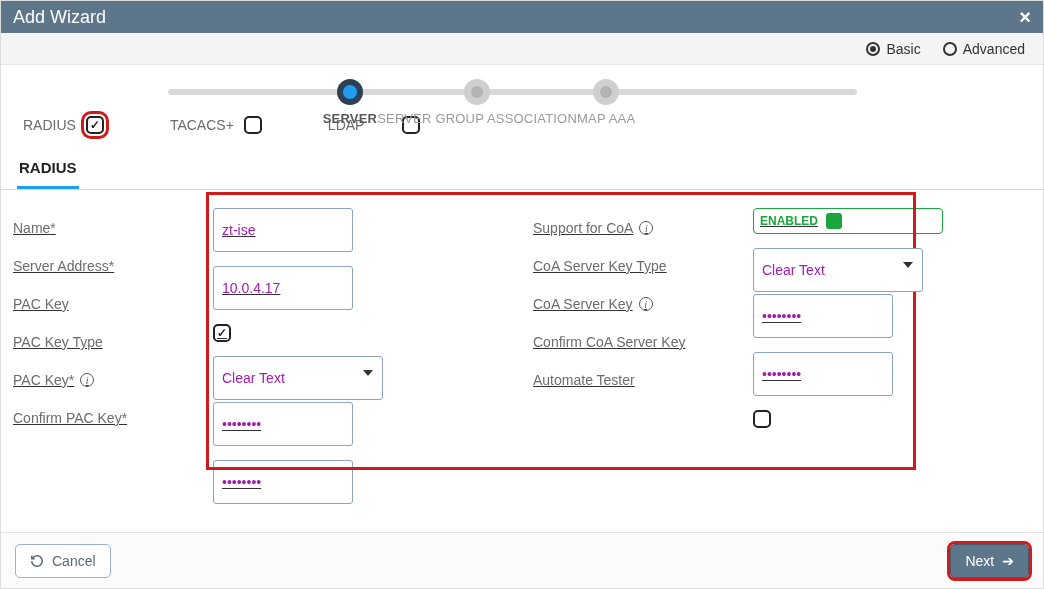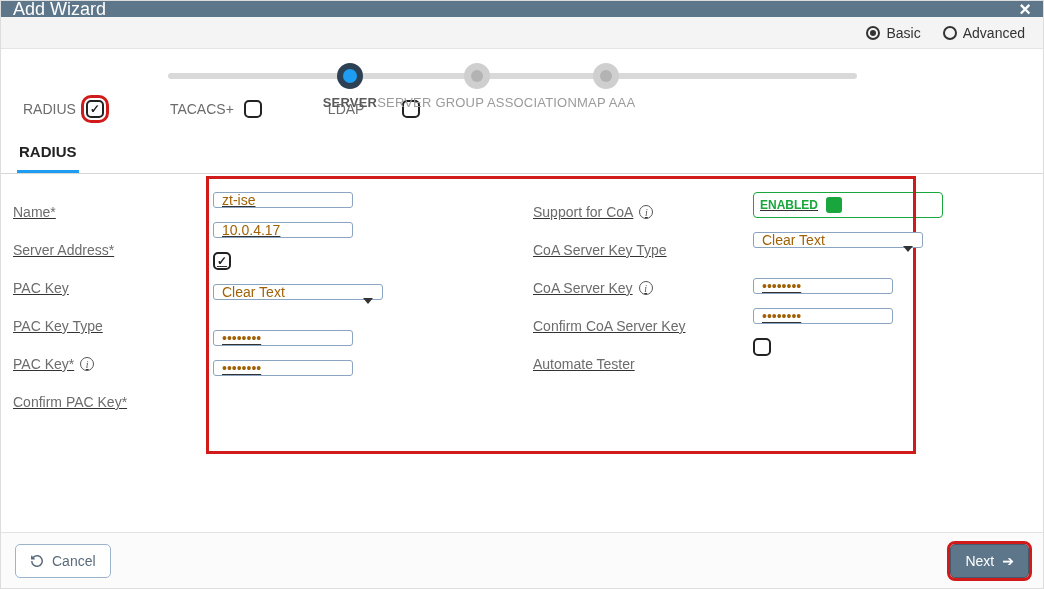--- a/index.html
+++ b/index.html
@@ -1,18 +1,18 @@
 <!DOCTYPE html>
 <html><head>
 <meta charset="utf-8">
 <style>
   * { box-sizing: border-box; margin: 0; padding: 0; }
   body { font-family: Arial, Helvetica, sans-serif; font-size: 14px; color: #333; background: #fff; }
   .window { width: 1044px; height: 589px; position: relative; display: flex; flex-direction: column; border: 1px solid #ddd; }
-  .titlebar { background: #5d768a; color: #fff; height: 16px; display: flex; align-items: center; padding: 0 12px; font-size: 18px; font-weight: 300; }
+  .titlebar { background: #5d768a; color: #fff; height: 32px; display: flex; align-items: center; padding: 0 12px; font-size: 18px; font-weight: 300; }
   .titlebar .close { margin-left: auto; color: #fff; font-size: 20px; cursor: pointer; font-weight: bold; }
   .modebar { background: #f4f4f4; height: 32px; border-bottom: 1px solid #e5e5e5; display: flex; align-items: center; justify-content: flex-end; padding-right: 18px; gap: 22px; }
   .radio-group { display: flex; align-items: center; gap: 6px; cursor: pointer; }
   .radio-outer { width: 14px; height: 14px; border-radius: 50%; border: 2px solid #333; display: flex; align-items: center; justify-content: center; }
   .radio-outer.selected::after { content: ""; width: 6px; height: 6px; border-radius: 50%; background: #333; }
   .stepbar { height: 60px; position: relative; padding-top: 14px; }
   .step-line { position: absolute; top: 24px; left: 167px; right: 186px; height: 6px; background: #d9d9d9; border-radius: 3px; }
   .steps { display: flex; justify-content: center; margin: 0 150px 0 64px; position: relative; }
   .step { display: flex; flex-direction: column; align-items: center; }
   .step-dot { width: 26px; height: 26px; border-radius: 50%; background: #cfcfcf; display: flex; align-items: center; justify-content: center; z-index: 2; }
@@ -29,21 +29,21 @@
   .tabbar { border-bottom: 1px solid #d6d6d6; padding-left: 16px; margin-top: 6px; }
   .tab { display: inline-block; padding: 6px 2px 10px 2px; font-weight: 700; font-size: 15px; color: #222; border-bottom: 3px solid #1e9df2; }
   .formarea { flex: 1; display: flex; padding: 18px 14px 8px 12px; gap: 0; position: relative; }
   .col { display: flex; flex-direction: column; gap: 14px; text-decoration: underline; }
   .col.labels-left { width: 200px; padding-top: 8px; }
   .col.inputs-left { width: 210px; }
   .col.labels-right { width: 220px; padding-top: 8px; margin-left: 110px; }
   .col.inputs-right { width: 190px; }
   .flabel { color: #6c6c6c; font-size: 14px; height: 24px; display: flex; align-items: center; gap: 6px; }
   .flabel .info { width: 14px; height: 14px; border: 1.5px solid #555; border-radius: 50%; display: inline-flex; align-items: center; justify-content: center; font-size: 10px; font-style: italic; color: #555; font-family: Georgia, serif; }
-  .tinput { height: 16px; width: 140px; border: 1px solid #8aa4c2; border-radius: 3px; padding: 0 8px; font-size: 14px; color: #a16207; background: #fff; }
+  .tinput { height: 44px; width: 140px; border: 1px solid #8aa4c2; border-radius: 3px; padding: 0 8px; font-size: 14px; color: #a21caf; background: #fff; }
   .tinput.wide { width: 170px; }
   .select-wrap { position: relative; width: 170px; height: 32px; }
   .select-wrap .tinput { width: 100%; padding-right: 24px; }
   .select-wrap::after { content: ""; position: absolute; right: 10px; top: 14px; border-left: 5px solid transparent; border-right: 5px solid transparent; border-top: 6px solid #333; pointer-events: none; }
   .toggle { display: inline-flex; align-items: center; gap: 8px; border: 1.5px solid #19a63c; border-radius: 4px; padding: 4px 6px; color: #19a63c; font-size: 12px; font-weight: 700; cursor: pointer; }
   .toggle-knob { width: 16px; height: 16px; background: #19a63c; border-radius: 3px; }
   .highlight-box { position: absolute; border: 3px solid #d11a1a; pointer-events: none; }
   .footer { height: 56px; border-top: 1px solid #e2e2e2; background: #fbfbfc; display: flex; align-items: center; padding: 0 14px; }
   .btn { height: 34px; border-radius: 5px; padding: 0 14px; font-size: 14px; cursor: pointer; display: inline-flex; align-items: center; gap: 8px; }
   .btn-cancel { background: #fff; border: 1px solid #9cb3cc; color: #5b6b7a; }

